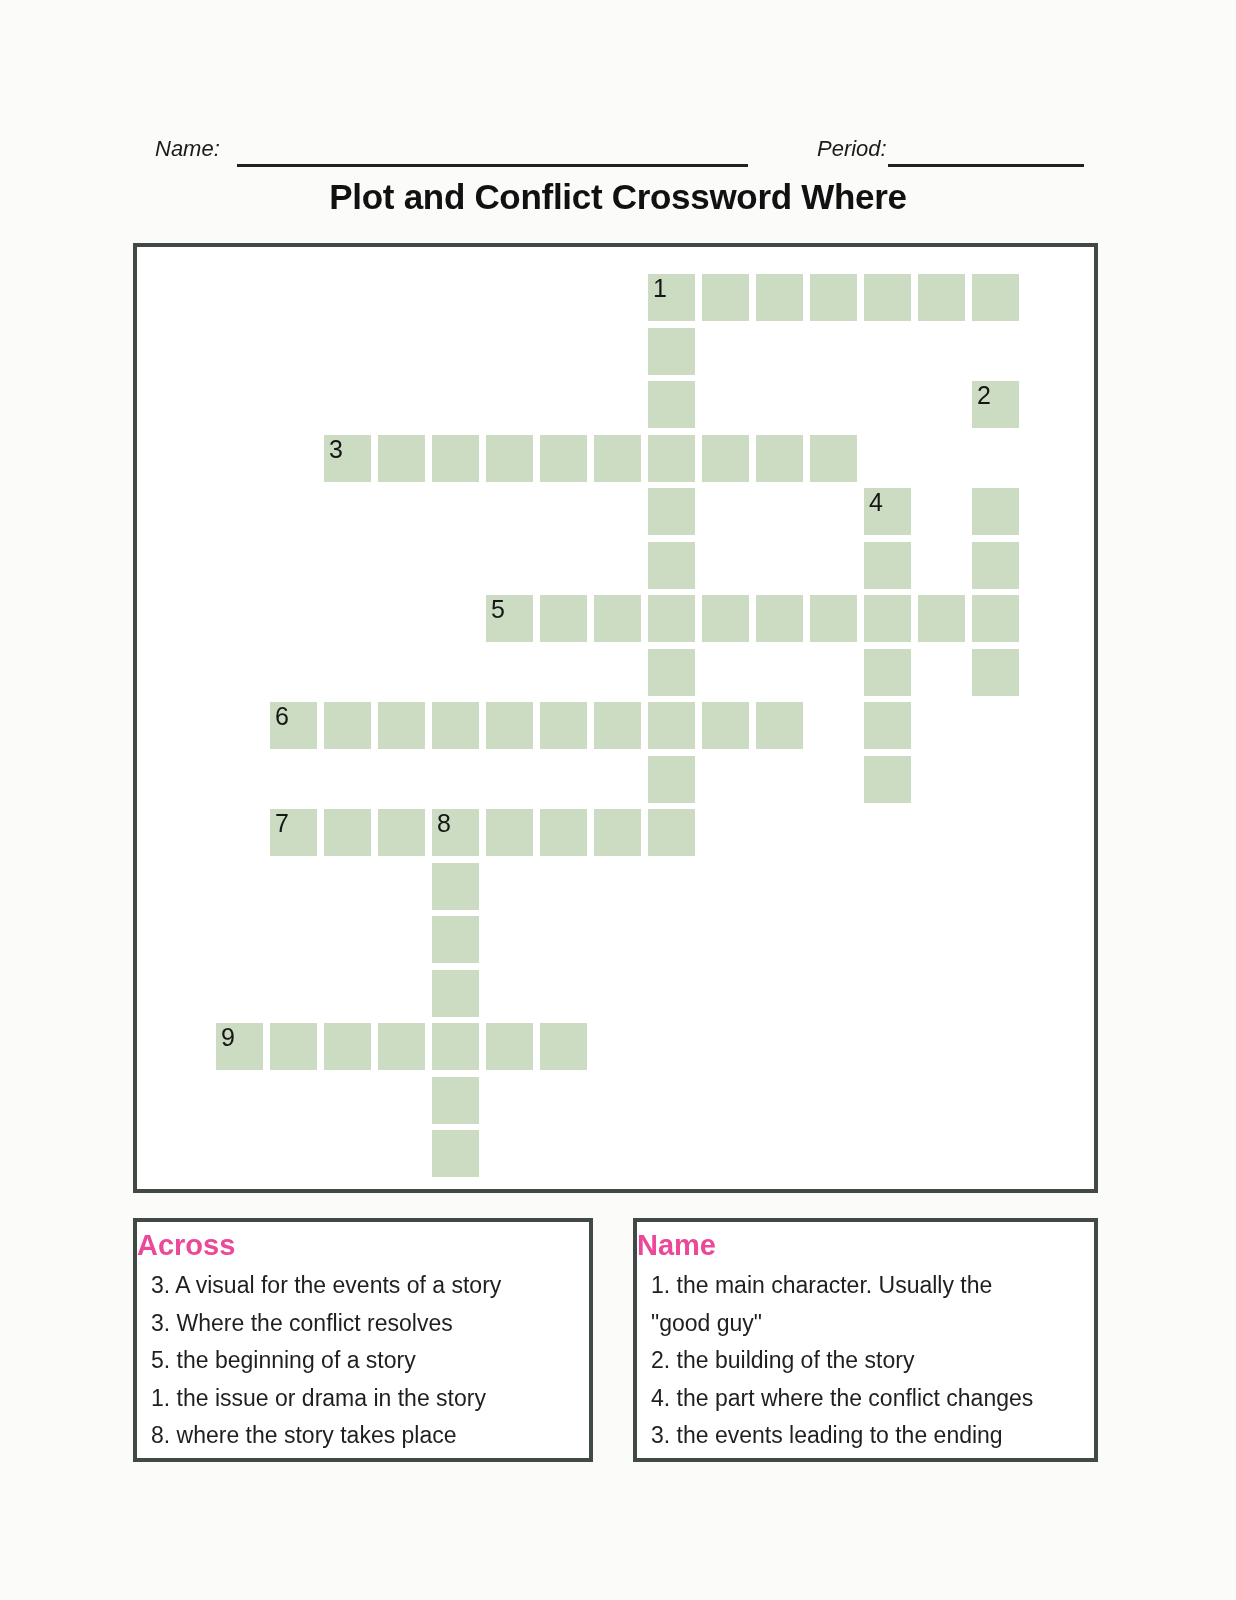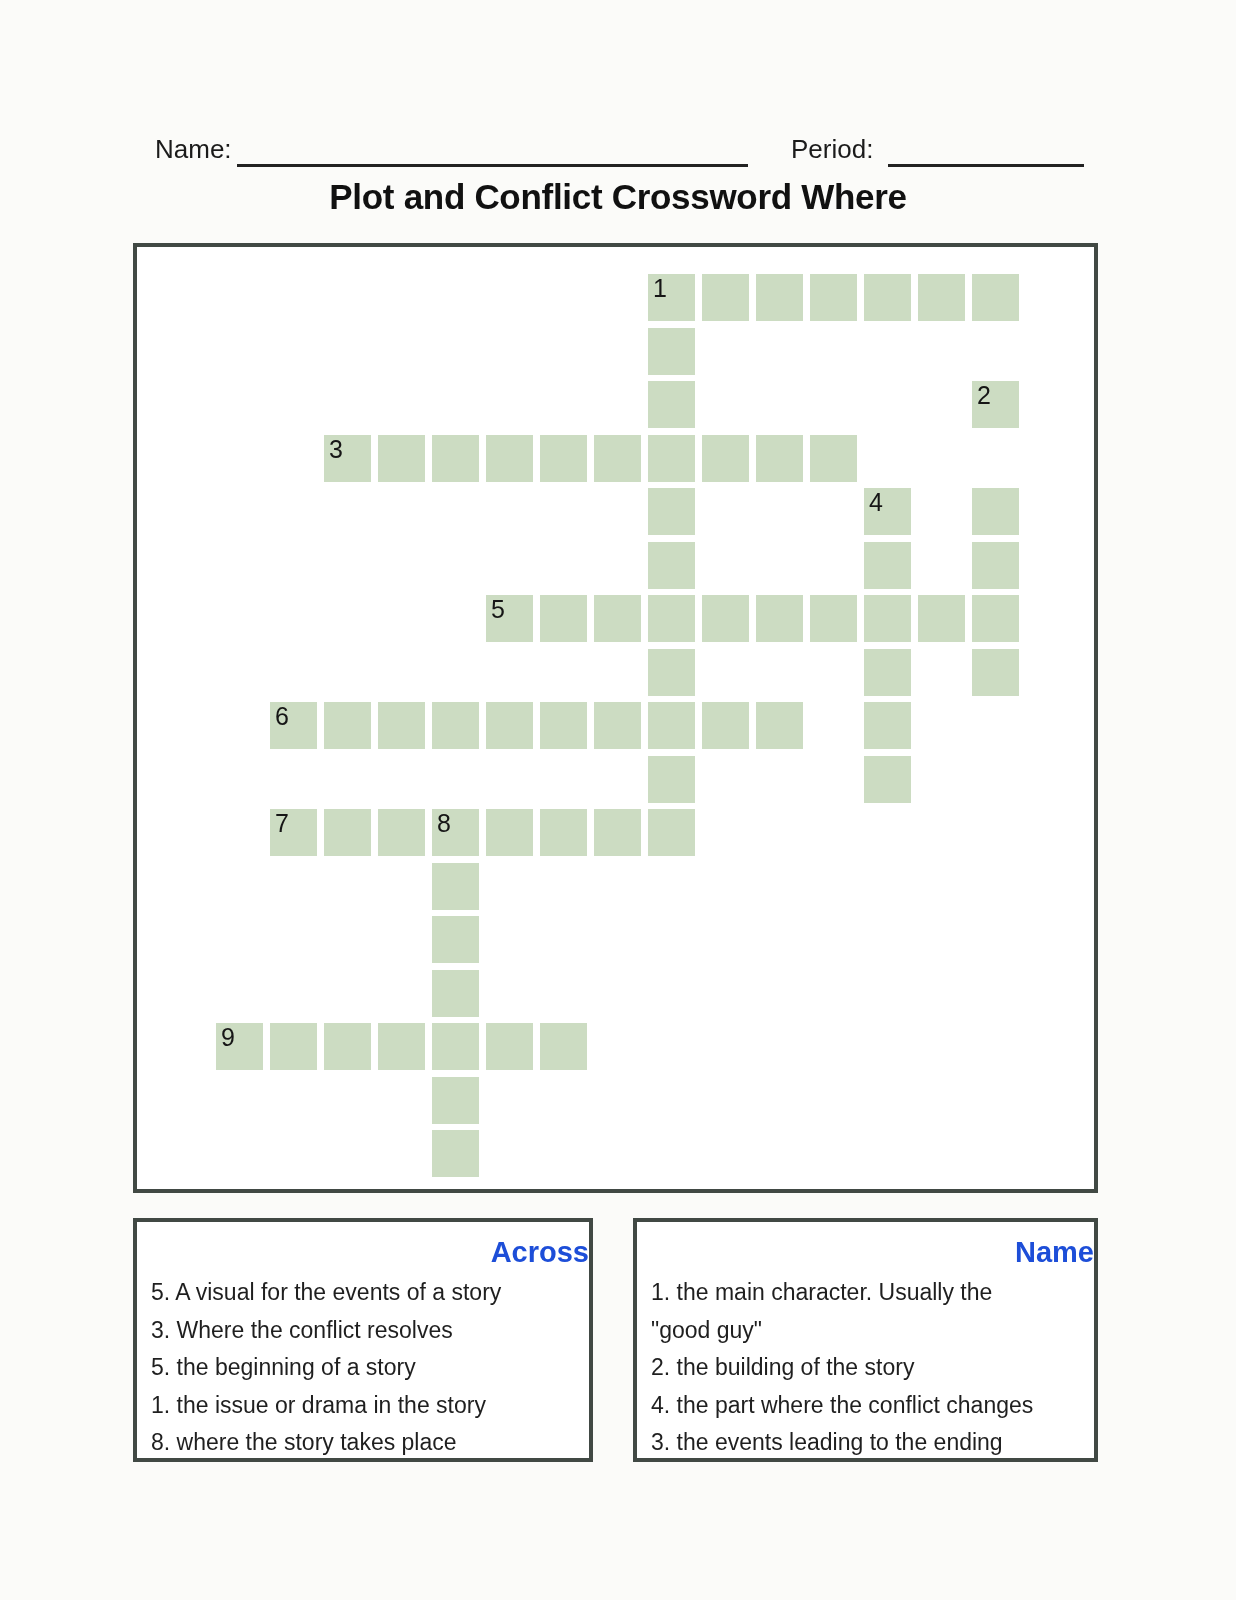--- a/index.html
+++ b/index.html
@@ -14,23 +14,23 @@
   html, body { margin: 0; padding: 0; }
   body {
     width: 1236px; height: 1600px;
     background: var(--page-bg);
     font-family: "Liberation Sans", sans-serif;
     color: var(--ink);
   }
   .page { position: relative; width: 1236px; height: 1600px; overflow: hidden; }
 
   
-  .hdr-label { position: absolute; top: 133px; font-size: 26px; line-height: 32px; color: var(--ink); }
+  .hdr-label { position: absolute; top: 133px; font-size: 22px; line-height: 32px; color: var(--ink); font-style: italic; }
   .name-label { left: 155px; }
-  .period-label { left: 791px; }
+  .period-label { left: 817px; }
   .blank-line { position: absolute; top: 164px; height: 3px; background: var(--line-ink); }
   .name-line { left: 237px; width: 511px; }
   .period-line { left: 888px; width: 196px; }
   .title {
     position: absolute; top: 177px; left: 0; width: 1236px;
     margin: 0; text-align: center;
     font-size: 35px; font-weight: 700; letter-spacing: -0.3px;
     color: #111;
   }
 
@@ -55,21 +55,21 @@
   }
 
   
   .clue-box {
     position: absolute; top: 1218px; height: 244px;
     background: var(--box-bg);
     border: 4px solid var(--box-border);
   }
   .across-box { left: 133px; width: 460px; }
   .down-box   { left: 633px; width: 465px; }
-  .clue-title { margin: 14px 0 0; text-align: right; font-size: 29px; font-weight: 700; color: #1d4ed8; }
+  .clue-title { margin: 7px 0 0; text-align: left; font-size: 29px; font-weight: 700; color: #ec4899; }
   .clue-list {
     margin: 5px 0 0; padding: 0 2px 0 14px;
     list-style: none;
     font-size: 23px; line-height: 37.5px;
     color: #1f1f1f;
     white-space: pre;
   }
 </style>
 </head>
 <body>
@@ -174,21 +174,21 @@
         <div class="cell" style="grid-row-start: 15; grid-column-start: 5;"></div>
         <div class="cell" style="grid-row-start: 15; grid-column-start: 6;"></div>
         <div class="cell" style="grid-row-start: 15; grid-column-start: 7;"></div>
         <div class="cell" style="grid-row-start: 16; grid-column-start: 5;"></div>
         <div class="cell" style="grid-row-start: 17; grid-column-start: 5;"></div>
       </div>
   </div>
 
   <div class="clue-box across-box">
     <h2 class="clue-title">Across</h2>
-    <ul class="clue-list"><li>5. A visual for the events of a story</li><li>3. Where the conflict resolves</li><li>5. the beginning of a story</li><li>1. the issue or drama in the story</li><li>8. where the story takes place</li></ul>
+    <ul class="clue-list"><li>3. A visual for the events of a story</li><li>3. Where the conflict resolves</li><li>5. the beginning of a story</li><li>1. the issue or drama in the story</li><li>8. where the story takes place</li></ul>
   </div>
 
   <div class="clue-box down-box">
     <h2 class="clue-title">Name</h2>
     <ul class="clue-list"><li>1. the main character. Usually the
 "good guy"</li><li>2. the building of the story</li><li>4. the part where the conflict changes</li><li>3. the events leading to the ending</li></ul>
   </div>
 
 </div>
 

